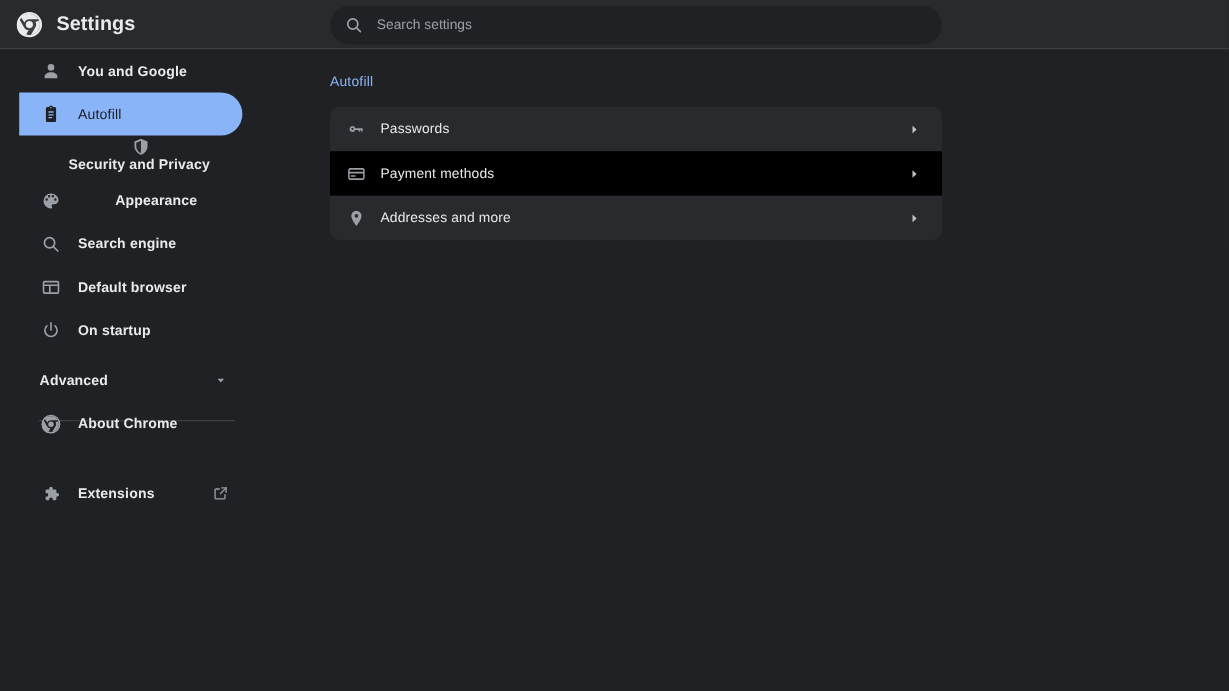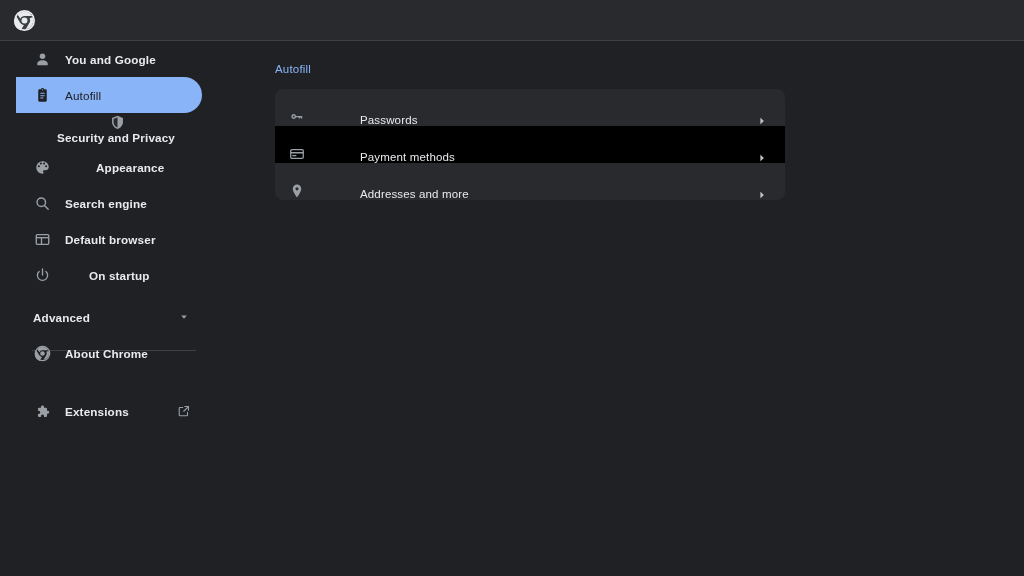--- a/index.html
+++ b/index.html
@@ -99,23 +99,22 @@
   #autofill-card {
     position: absolute; left: 75px; top: 48px;
     width: 510px;
     background: #292a2d;
     border-radius: 8px;
     overflow: hidden;
   }
   .card-row {
     position: relative;
     height: 37px;
-    display: flex; align-items: flex-end;
+    display: flex; align-items: center;
     cursor: pointer;
-    gap: 43px;
   }
   .card-row.hovered { background: #000000; }
   .card-row .row-icon {
     width: 18px; height: 18px; flex: none; margin-left: 13px;
     display: flex; align-items: center; justify-content: center;
   }
   .card-row .row-label {
     margin-left: 11px;
     font-size: 11.5px; color: #e8eaed; letter-spacing: .15px;
   }
@@ -135,21 +134,31 @@
       <circle cx="12" cy="12" r="11" fill="#e8eaed"></circle>
       <circle cx="12" cy="12" r="9.2" fill="#3c4043"></circle>
       <path d="M12 2.8a9.2 9.2 0 0 1 7.9 4.5H12a4.7 4.7 0 0 0-4.3 2.8L4.6 5.6A9.2 9.2 0 0 1 12 2.8z" fill="#e8eaed"></path>
       <path d="M3.4 7.5l3.9 6.7a4.7 4.7 0 0 0 4.1 2.6l-3.2 5.5A9.2 9.2 0 0 1 3.4 7.5z" fill="#e8eaed"></path>
       <path d="M20.4 8.4a9.2 9.2 0 0 1-7.1 12.7l3.9-6.7a4.7 4.7 0 0 0 .1-4.6z" fill="#e8eaed"></path>
       <circle cx="12" cy="12" r="4.1" fill="#3c4043"></circle>
       <circle cx="12" cy="12" r="3.1" fill="#e8eaed"></circle>
     </svg>
   </span>
 
-
+  <div id="header-title">Settings</div>
+
+  <div id="searchbox">
+    <span id="search-icon">
+      <svg viewBox="0 0 24 24" width="16" height="16" fill="none" stroke="#9aa0a6" stroke-width="2.1" stroke-linecap="round">
+        <circle cx="10.5" cy="10.5" r="6.3"></circle>
+        <line x1="15.3" y1="15.3" x2="20" y2="20"></line>
+      </svg>
+    </span>
+    <input id="search-input" type="text" placeholder="Search settings" style="">
+  </div>
 </div>
 
 <div id="sidebar">
 
   <div class="nav-item" style="width:186px; top:0;">
     <span class="nav-icon">
       <svg viewBox="0 0 24 24" width="17" height="17" fill="#9aa0a6">
         <circle cx="12" cy="7.3" r="3.9"></circle>
         <path d="M12 13c-4.1 0-7.4 2.2-7.4 4.9V20h14.8v-2.1C19.4 15.2 16.1 13 12 13z"></path>
       </svg>
@@ -200,21 +209,21 @@
     <span class="nav-icon">
       <svg viewBox="0 0 24 24" width="17" height="17" fill="none" stroke="#9aa0a6" stroke-width="1.9">
         <rect x="3.2" y="5.2" width="17.6" height="13.6" rx="1.4"></rect>
         <line x1="3.2" y1="9.4" x2="20.8" y2="9.4"></line>
         <line x1="10.6" y1="9.4" x2="10.6" y2="18.8"></line>
       </svg>
     </span>
     <span class="nav-label">Default browser</span>
   </div>
 
-  <div class="nav-item" style="width:186px;gap:24px;">
+  <div class="nav-item" style="width:186px;">
     <span class="nav-icon">
       <svg viewBox="0 0 24 24" width="17" height="17" fill="none" stroke="#9aa0a6" stroke-width="1.9" stroke-linecap="round">
         <path d="M7.2 6.4a7.2 7.2 0 1 0 9.6 0"></path>
         <line x1="12" y1="2.8" x2="12" y2="11.4"></line>
       </svg>
     </span>
     <span class="nav-label">On startup</span>
   </div>
 
   <div id="nav-advanced" style="margin-top:6px;">

